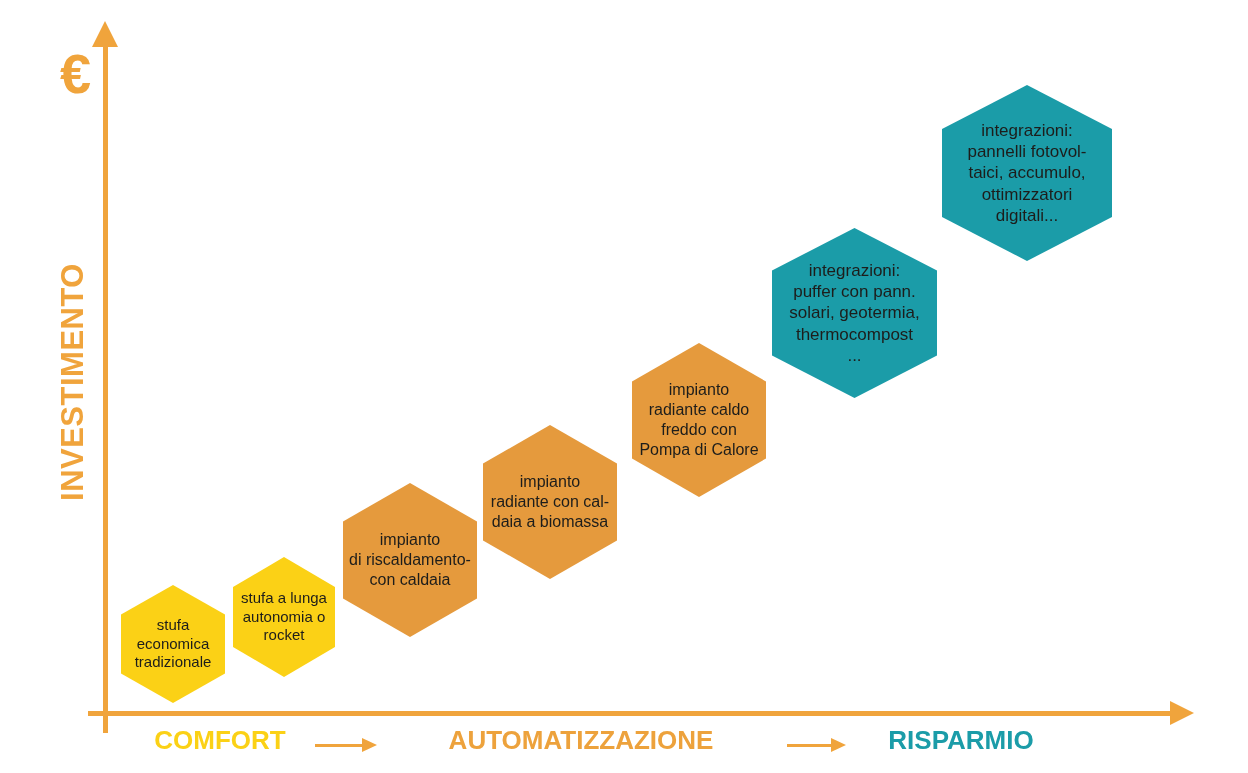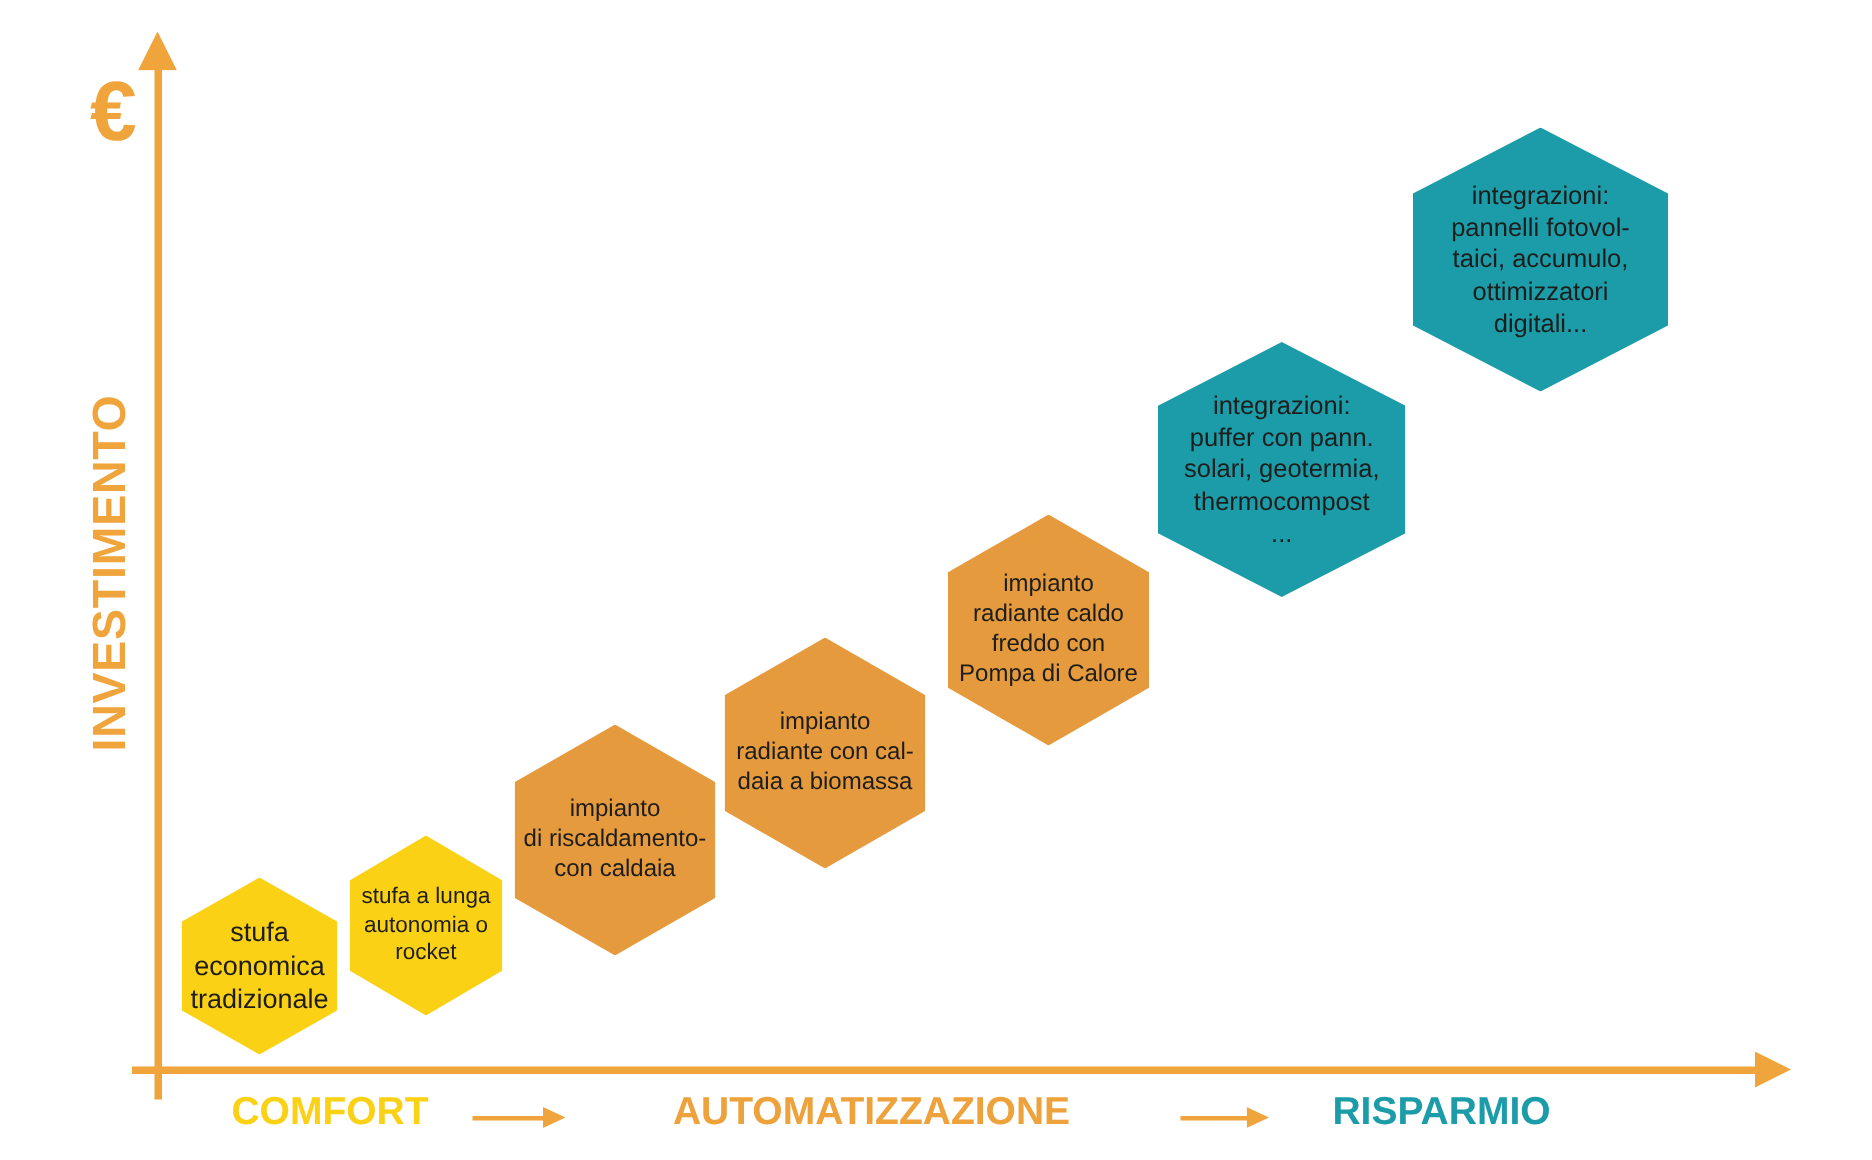--- a/index.html
+++ b/index.html
@@ -62,21 +62,21 @@
 <div class="stage">
 
   <div class="y-line" style="background: rgb(240, 164, 60);"></div>
   <div class="y-head" style="background: rgb(240, 164, 60);"></div>
   <div class="euro" style="color: rgb(240, 164, 60);">€</div>
   <div class="y-title" style="color: rgb(240, 164, 60);">INVESTIMENTO</div>
 
   <div class="x-line" style="background: rgb(240, 164, 60);"></div>
   <div class="x-head" style="background: rgb(240, 164, 60);"></div>
 
-  <div class="hex" style="left: 121px; top: 585px; width: 104px; height: 118px; font-size: 18px; background: rgb(251, 209, 22);">
+  <div class="hex" style="left: 121px; top: 585px; width: 104px; height: 118px; font-size: 15px; background: rgb(251, 209, 22);">
     <span class="hex-text">stufa
 economica
 tradizionale</span>
   </div>
 
   <div class="hex" style="left: 233px; top: 557px; width: 102px; height: 120px; font-size: 15px; background: rgb(251, 209, 22);">
     <span class="hex-text">stufa a lunga
 autonomia o
 rocket</span>
   </div>

